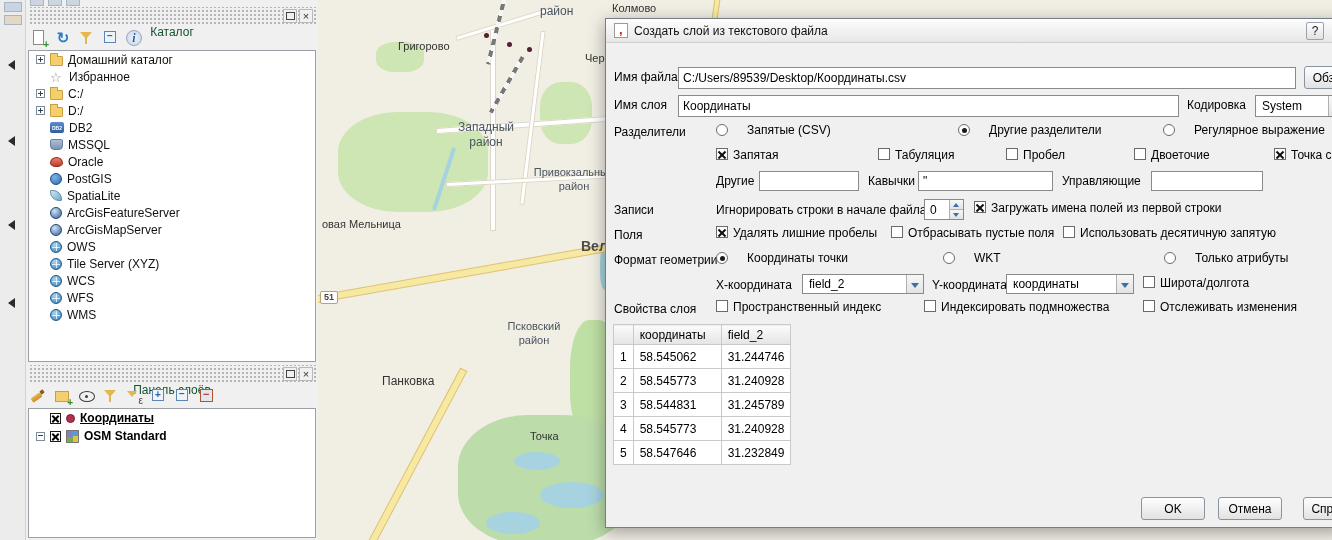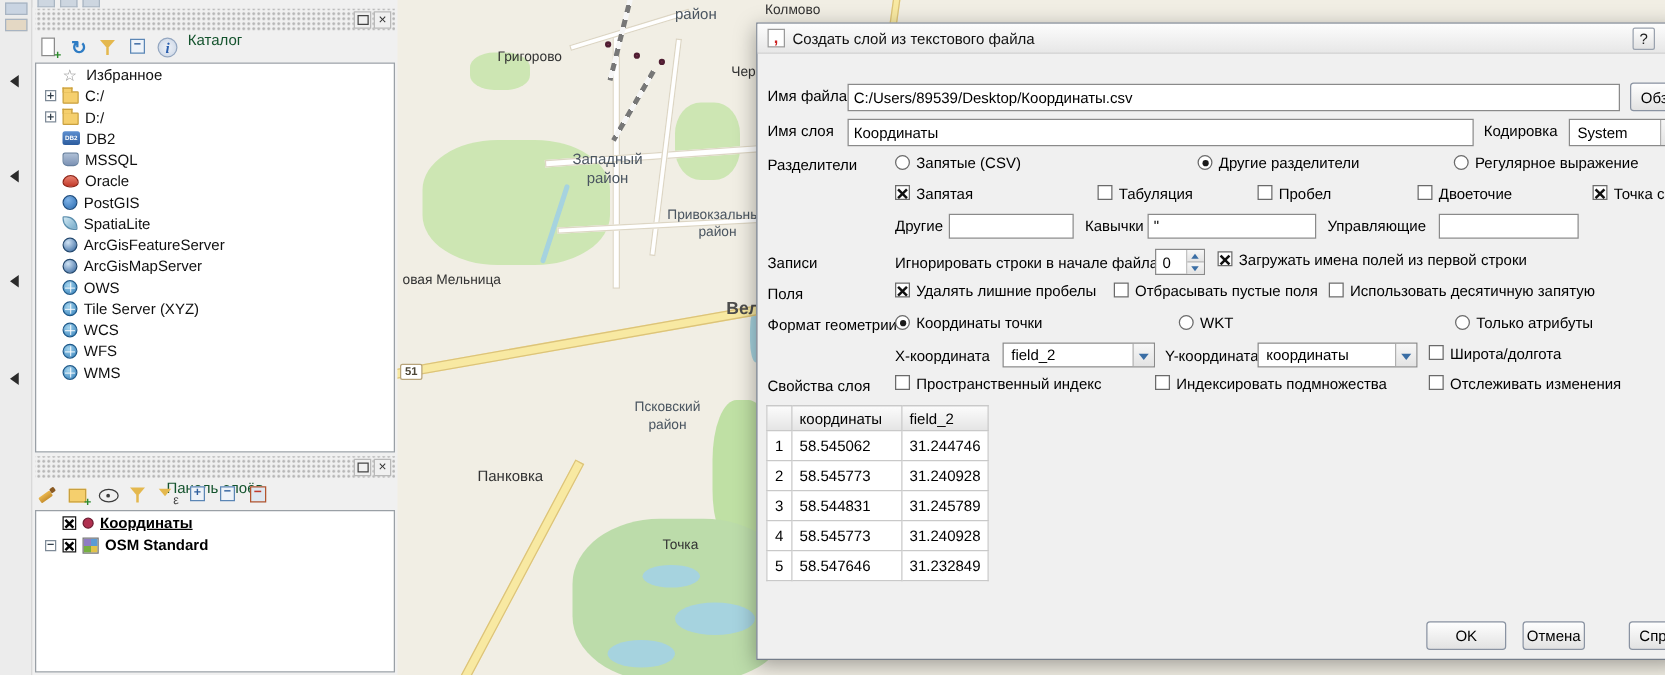--- a/index.html
+++ b/index.html
@@ -112,21 +112,21 @@
   .combo{padding:0 0 0 6px;justify-content:space-between}
   .combo-text{overflow:hidden;white-space:nowrap}
   .combo-arrow{width:17px;align-self:stretch;border-left:1px solid #b0b0b0;background:linear-gradient(#f7f7f7,#e3e3e3);position:relative;flex:none}
   .combo-arrow::after{content:"";position:absolute;left:4px;top:8px;border-left:4px solid transparent;border-right:4px solid transparent;border-top:5px solid #3a6ea5}
   .btn{position:absolute;height:23px;background:linear-gradient(#fefefe,#e2e2e2);border:1px solid #8a93a2;border-radius:3px;font-size:12px;color:#000;display:flex;align-items:center;justify-content:center;white-space:nowrap;overflow:hidden}
   .check{position:absolute;display:flex;gap:5px;font-size:12px;color:#000;white-space:nowrap}
   .check .box{width:12px;height:12px;background:#fff;border:1px solid #6a6a6a;position:relative;flex:none}
   .check.checked .box::before,.check.checked .box::after{content:"";position:absolute;left:0px;right:0px;top:4.5px;height:2px;background:#111}
   .check.checked .box::before{transform:rotate(45deg)}
   .check.checked .box::after{transform:rotate(-45deg)}
-  .radio{position:absolute;display:flex;align-items:center;gap:5px;font-size:12px;color:#000;white-space:nowrap}
+  .radio{position:absolute;display:flex;align-items:center;gap:19px;font-size:12px;color:#000;white-space:nowrap}
   .radio .circle{width:12px;height:12px;border-radius:50%;background:#fff;border:1px solid #6a6a6a;position:relative;flex:none}
   .radio.selected .circle::after{content:"";position:absolute;inset:2.5px;border-radius:50%;background:#1a1a1a}
   .spin{position:absolute;width:40px;height:21px;background:#fff;border:1px solid #8a8a8a;display:flex}
   .spin-val{flex:1;font-size:12px;display:flex;align-items:center;padding-left:5px}
   .spin-btns{width:14px;border-left:1px solid #b0b0b0;display:flex;flex-direction:column}
   .spin-up,.spin-down{flex:1;position:relative;background:linear-gradient(#f7f7f7,#e3e3e3)}
   .spin-up::after{content:"";position:absolute;left:3px;top:3px;border-left:3px solid transparent;border-right:3px solid transparent;border-bottom:4px solid #3a6ea5}
   .spin-down::after{content:"";position:absolute;left:3px;top:3px;border-left:3px solid transparent;border-right:3px solid transparent;border-top:4px solid #3a6ea5}
   .spin-down{border-top:1px solid #b0b0b0}
   table.preview{position:absolute;left:7px;top:305px;border-collapse:collapse;background:#fff;font-size:12px}
@@ -161,20 +161,25 @@
       <span class="dock-btn close-btn"></span>
     </div>
     <div class="dock-toolbar">
       <span class="tbtn add-layer-icon"></span>
       <span class="tbtn refresh-icon"></span>
       <span class="tbtn filter-icon"></span>
       <span class="tbtn collapse-all-icon"></span>
       <span class="tbtn properties-icon"></span>
     </div>
     <div class="tree">
+      <div class="tree-item">
+        <span class="expander plus"></span>
+        <span class="ticon" data-icon="folder-home"></span>
+        <span>Домашний каталог</span>
+      </div>
       <div class="tree-item">
         <span class="expander none"></span>
         <span class="ticon" data-icon="favorites"></span>
         <span>Избранное</span>
       </div>
       <div class="tree-item">
         <span class="expander plus"></span>
         <span class="ticon" data-icon="drive"></span>
         <span>C:/</span>
       </div>
@@ -479,17 +484,17 @@
       </tr>
       <tr>
         <td class="c0">5</td>
         <td class="c1">58.547646</td>
         <td class="c2">31.232849</td>
       </tr>
     </tbody>
       </table>
 
     <div class="btn" style="left:535px;top:478px;width:64px">OK</div>
-    <div class="btn" style="left:612px;top:478px;width:50px">Отмена</div>
+    <div class="btn" style="left:612px;top:478px;width:64px">Отмена</div>
     <div class="btn" style="left:697px;top:478px;width:64px">Справка</div>
   </div>
 
 </div>
 
 </body></html>

